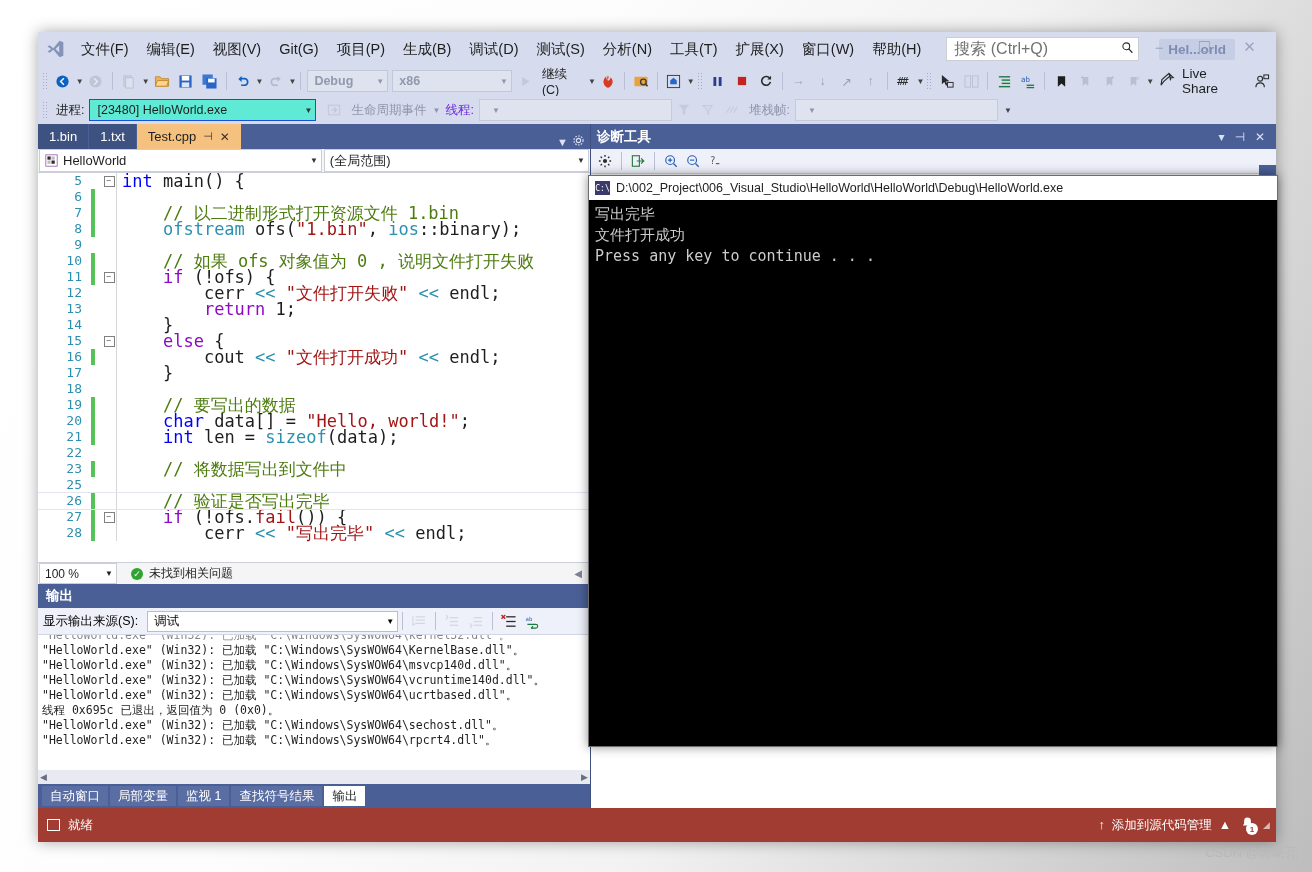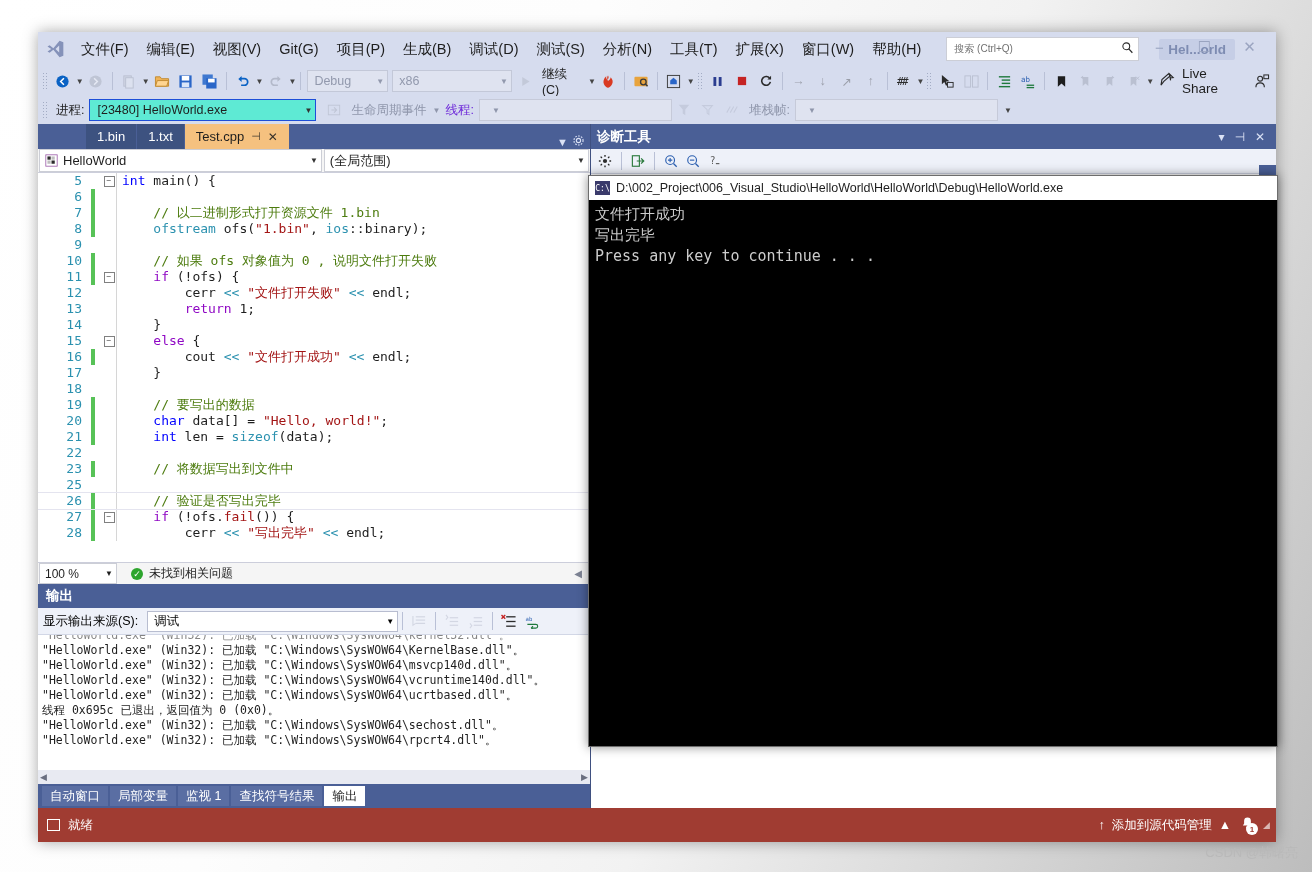--- a/index.html
+++ b/index.html
@@ -15,21 +15,21 @@
     background:#eef1f9;
     box-shadow:0 0 14px rgba(0,0,0,.35);
     display:flex;flex-direction:column;
   }
   
   .menubar{height:34px;background:#d6dcee;display:flex;align-items:center;position:relative;flex:none;}
   .vs-logo{width:34px;height:34px;display:flex;align-items:center;justify-content:center;color:#8592b9;}
   .menu-item{padding:3px 9px;font-size:14.5px;color:#1e1e1e;white-space:nowrap;}
   .searchbox{
     margin-left:16px;width:180px;height:22px;background:#fff;border:1px solid #ccced6;
-    display:flex;align-items:center;padding:0 4px 0 7px;font-size:10px;color:#717171;
+    display:flex;align-items:center;padding:0 4px 0 7px;font-size:16px;color:#717171;
   }
   .searchbox .ph{flex:1;}
   .searchbox .mag{color:#3b3b3b;font-size:13px;}
   .winlabel{
     margin-left:20px;background:#c6cee6;color:#7e8cb2;font-size:13.5px;font-weight:bold;
     padding:3px 9px;border-radius:2px;
   }
   .wbtns{position:absolute;right:4px;top:0;display:flex;}
   .wbtn{width:45px;height:30px;display:flex;align-items:center;justify-content:center;color:#9aa4c0;font-size:15px;}
 
@@ -39,21 +39,21 @@
         background-image:radial-gradient(#9aa3bd 38%,transparent 40%);
         background-size:3px 3px;opacity:.85;}
   .tb-sep{width:1px;height:18px;background:#b9c0d6;margin:0 4px;}
   .tbi{min-width:20px;height:22px;display:flex;align-items:center;justify-content:center;padding:0 2px;color:#3b3b3b;}
   .tbi.dis{opacity:.38;}
   .caret{font-size:8px;margin-left:1px;color:#444;}
   .combo{
     height:20px;border:1px solid #c3c8d8;background:#dfe3f0;color:#9299ad;
     display:flex;align-items:center;padding:0 3px 0 6px;font-size:12.5px;margin:0 2px;
   }
-  .combo .cv{flex:1;white-space:nowrap;overflow:hidden;}
+  .combo .cv{flex:1;white-space:nowrap;overflow:hidden;font-weight:bold;}
   .combo .cc{font-size:8px;color:#9299ad;margin-left:6px;}
   .tb-text{padding:0 4px;color:#1e1e1e;}
   .livesh{display:flex;align-items:center;gap:5px;font-size:13.5px;color:#1e1e1e;padding:0 6px;}
 
   
   .dbgbar{height:28px;background:#d6dcee;display:flex;align-items:center;padding:0 2px;flex:none;font-size:12.5px;color:#1e1e1e;}
   .lbl{padding:0 5px;white-space:nowrap;}
   .procbox{
     height:20px;min-width:215px;background:#5eead4;border:1px solid #1d4ed8;display:flex;
     align-items:center;padding:0 3px 0 7px;font-size:12.5px;color:#1e1e1e;
@@ -65,21 +65,21 @@
     padding:0 3px 0 6px;color:#8f96ab;font-size:12.5px;
   }
   .flatbox .cc{font-size:8px;margin-left:6px;}
 
   
   .vsbody{flex:1;display:flex;min-height:0;background:#3f5080;}
   .leftcol{width:552px;display:flex;flex-direction:column;min-width:0;}
   .rightcol{flex:1;display:flex;flex-direction:column;min-width:0;border-left:1px solid #3f5080;}
 
   
-  .tabstrip{height:25px;background:#4a5f96;display:flex;align-items:flex-end;flex:none;position:relative;padding-left:48px;}
+  .tabstrip{height:25px;background:#4a5f96;display:flex;align-items:flex-end;flex:none;position:relative;}
   .dtab{height:25px;padding:0 11px;display:flex;align-items:center;gap:7px;font-size:13px;
         color:#ffffff;background:#3d5280;margin-right:1px;}
   .dtab.active{background:#f5c17f;color:#1e1e1e;}
   .dtab .pin{font-size:11px;opacity:.85;}
   .dtab .x{font-size:12px;opacity:.9;}
   .strip-right{margin-left:auto;display:flex;align-items:center;gap:4px;padding-right:5px;color:#dbe2f5;font-size:11px;}
 
   
   .navbar{height:23px;background:#f5f5f5;display:flex;align-items:center;flex:none;
           border-bottom:1px solid #cccedb;}
@@ -94,21 +94,21 @@
   .codelines{position:absolute;left:0;top:0;right:0;font-size:13px;line-height:16px;}
   .cline{display:flex;height:16px;align-items:center;white-space:pre;}
   .lnum{width:44px;text-align:right;padding-right:7px;color:#2b91af;font-size:13px;flex:none;
         font-family:"DejaVu Sans Mono",monospace;}
   .chgbar{width:4px;height:16px;flex:none;margin:0 7px 0 2px;}
   .chg-g{background:#57c257;}
   .glyph{width:14px;flex:none;display:flex;align-items:center;justify-content:center;position:relative;}
   .fold{width:9px;height:9px;border:1px solid #808080;background:#fff;font-size:8px;line-height:7px;
         text-align:center;color:#555;font-family:"DejaVu Sans Mono",monospace;}
   .guide{width:1px;height:16px;background:#d6d6d6;margin:0 5px 0 0;flex:none;}
-  .code{white-space:pre;font-family:"DejaVu Sans Mono","Liberation Mono",monospace;font-size:13px;color:#1e1e1e;}
+  .code{white-space:pre;font-family:"DejaVu Sans Mono","Liberation Mono",monospace;font-size:17px;color:#1e1e1e;}
   .k-blue{color:#0000ff;}
   .k-purple{color:#8f08c4;}
   .k-teal{color:#2b91af;}
   .k-green{color:#4d7c0f;}
   .k-red{color:#a31515;}
   .k-dark{color:#1e1e1e;}
   .curline{outline:1px solid #e4e4ef;}
 
   
   .edbot{height:21px;background:#f5f5f5;display:flex;align-items:center;flex:none;
@@ -718,19 +718,19 @@
     </span>
   </div>
 </div>
 
 <div id="console">
   <div class="ctitle">
     <span class="cicon">C:\</span>
     <span>D:\002_Project\006_Visual_Studio\HelloWorld\HelloWorld\Debug\HelloWorld.exe</span>
   </div>
   <div class="cbody" id="console-container">
+      <div class="cline2">写出完毕</div>
       <div class="cline2">文件打开成功</div>
-      <div class="cline2">写出完毕</div>
       <div class="cline2">Press any key to continue . . .</div>
     </div>
 </div>
 
 <div id="watermark">CSDN @韩曙亮</div>
 
 </body></html>

